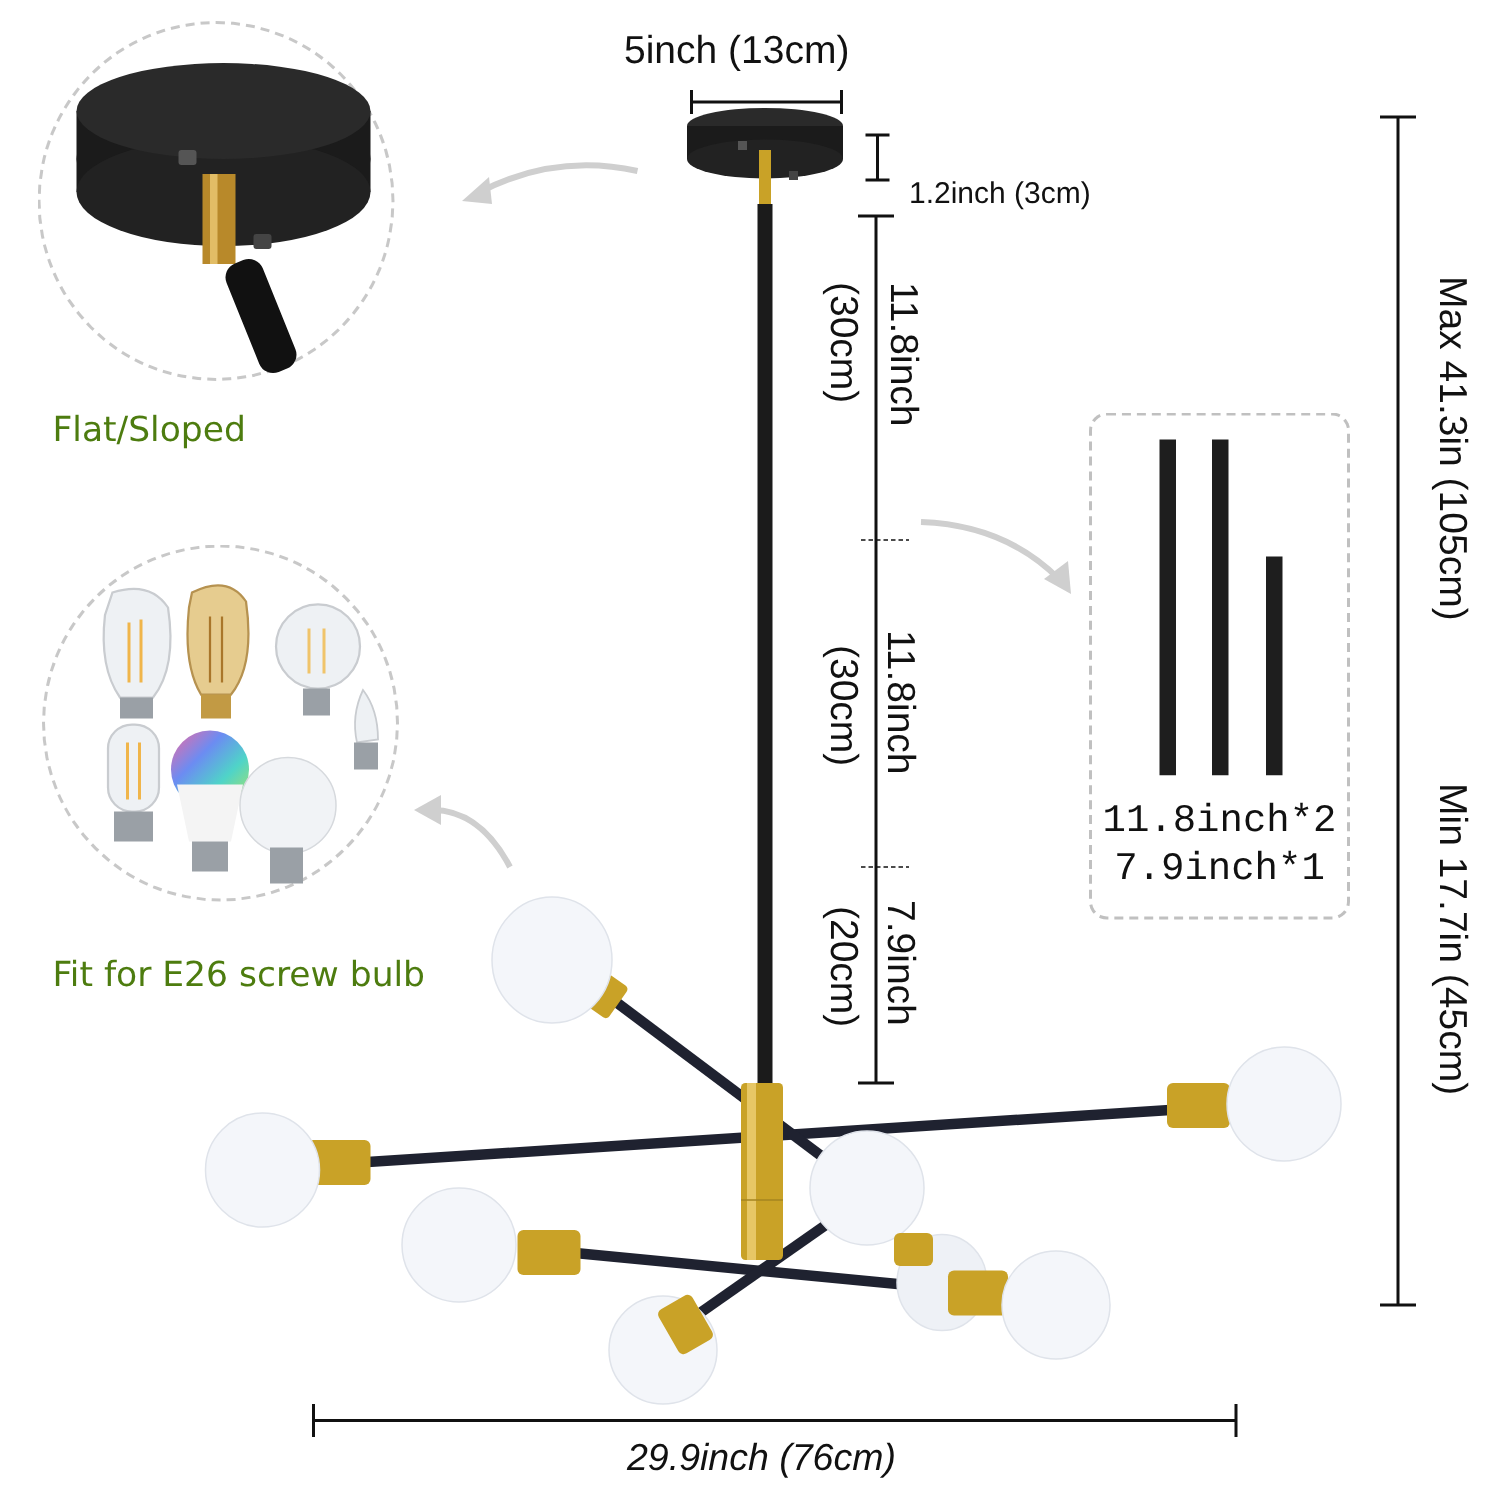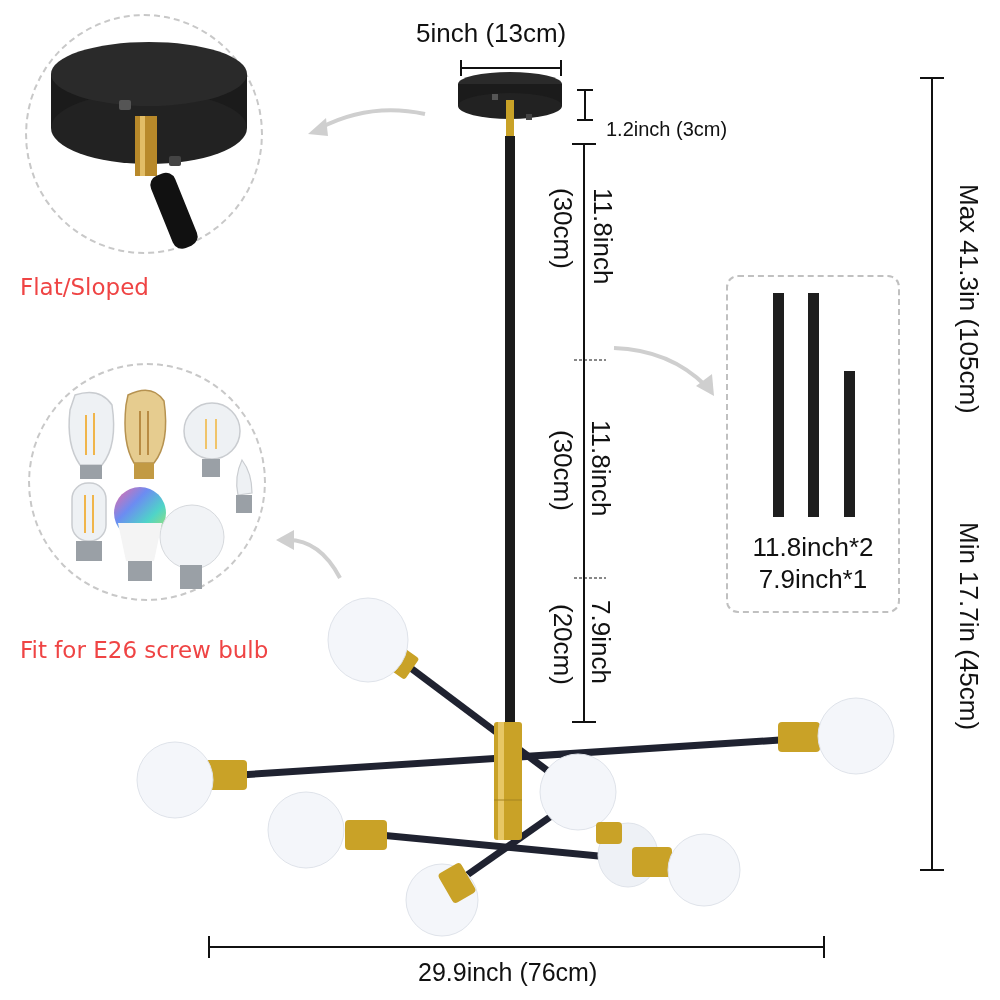--- a/index.html
+++ b/index.html
@@ -1,25 +1,25 @@
 <!DOCTYPE html>
 <html><head>
 <meta charset="utf-8">
 <style>
   html, body { margin: 0; padding: 0; background: #ffffff; }
   body { width: 1000px; height: 1000px; position: relative; overflow: hidden; font-family: "Liberation Sans", sans-serif; color: #111; }
   .abs { position: absolute; }
   .dim-text { font-family: "Liberation Sans", sans-serif; font-size: 26px; color: #111; white-space: nowrap; }
   .dim-small { font-size: 20px; }
-  .side-text { font-family: "DejaVu Sans", sans-serif; font-size: 23px; line-height: 41px; color: #ef4444; white-space: nowrap; }
+  .side-text { font-family: "DejaVu Sans", sans-serif; font-size: 23px; line-height: 41px; color: #4d7c0f; white-space: nowrap; margin-left: 15px; }
   .bold { font-weight: bold; }
   .vert { transform-origin: left top; transform: rotate(90deg); white-space: nowrap; }
   .dashed-circle { border: 2px dashed #c8c8c8; border-radius: 50%; box-sizing: border-box; }
   .rod-box { border: 2px dashed #c0c0c0; border-radius: 12px; box-sizing: border-box; }
-  .rod-label { font-family: Liberation Sans, sans-serif; font-size: 26px; text-align: center; line-height: 32px; }
+  .rod-label { font-family: Liberation Mono, monospace; font-size: 26px; text-align: center; line-height: 32px; }
   svg { display: block; }
 </style>
 </head>
 <body>
 
 <div class="abs dashed-circle" style="left:25px; top:14px; width:238px; height:240px;">
   <svg width="238" height="240" viewBox="0 0 238 240">
 
     <ellipse cx="122" cy="90" rx="98" ry="38" fill="#1b1b1b"></ellipse>
     <rect x="24" y="58" width="196" height="54" fill="#1b1b1b"></rect>
@@ -197,13 +197,13 @@
     <ellipse cx="442" cy="900" rx="36" ry="36" fill="#f4f6fa" stroke="#dfe3ea" stroke-width="1"></ellipse>
     <rect x="444" y="866" width="26" height="34" rx="4" fill="#c9a227" transform="rotate(-30 457 883)"></rect>
   </g>
 </svg>
 
 <svg class="abs" style="left:205px; top:934px;" width="624" height="26">
   <line x1="4" y1="2" x2="4" y2="24" stroke="#111" stroke-width="2"></line>
   <line x1="4" y1="13" x2="619" y2="13" stroke="#111" stroke-width="2"></line>
   <line x1="619" y1="2" x2="619" y2="24" stroke="#111" stroke-width="2"></line>
 </svg>
-<div class="abs dim-text" style="left:418px; top:958px; font-size:25px;">29.9inch (76cm)</div>
+<div class="abs dim-text" style="left:418px; top:958px; font-size:25px;font-style:italic;">29.9inch (76cm)</div>
 
 </body></html>

